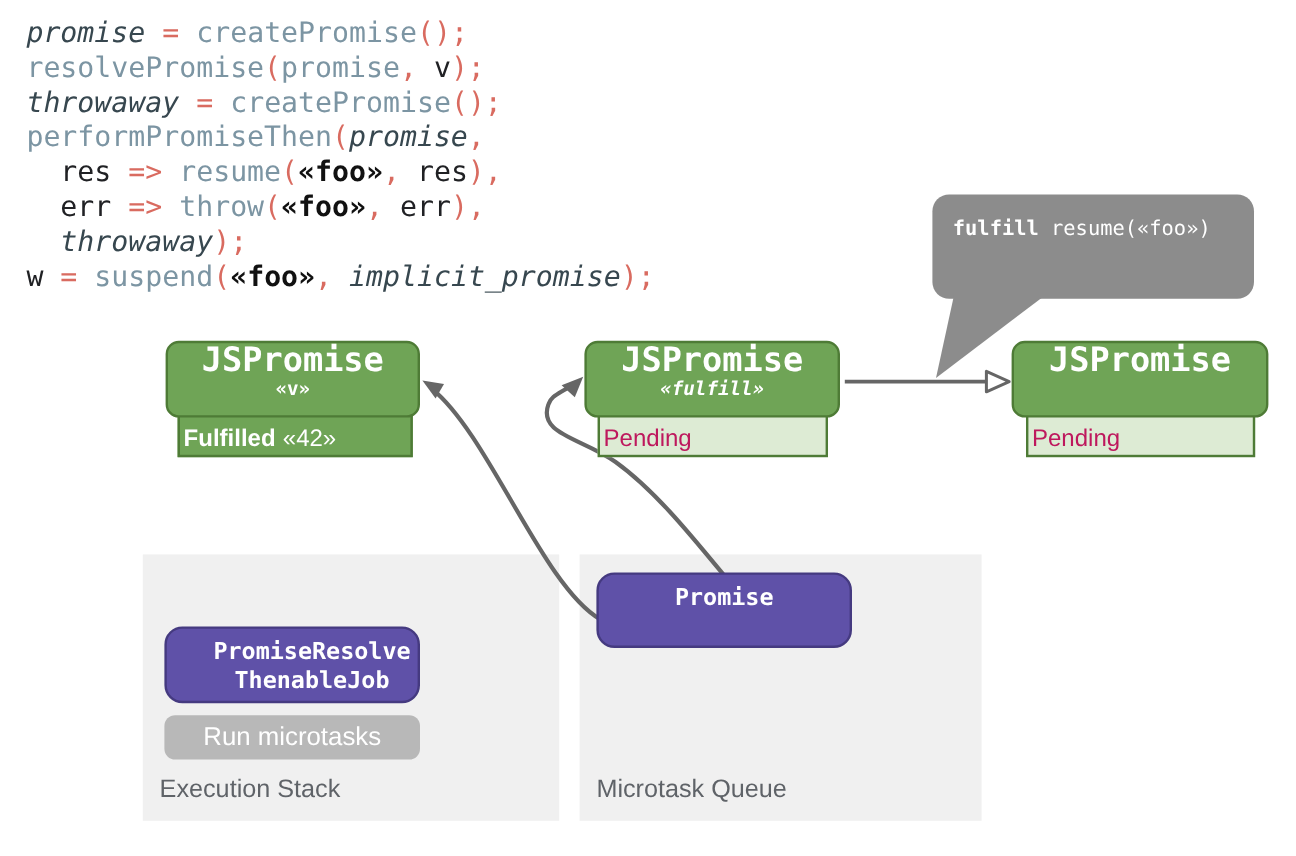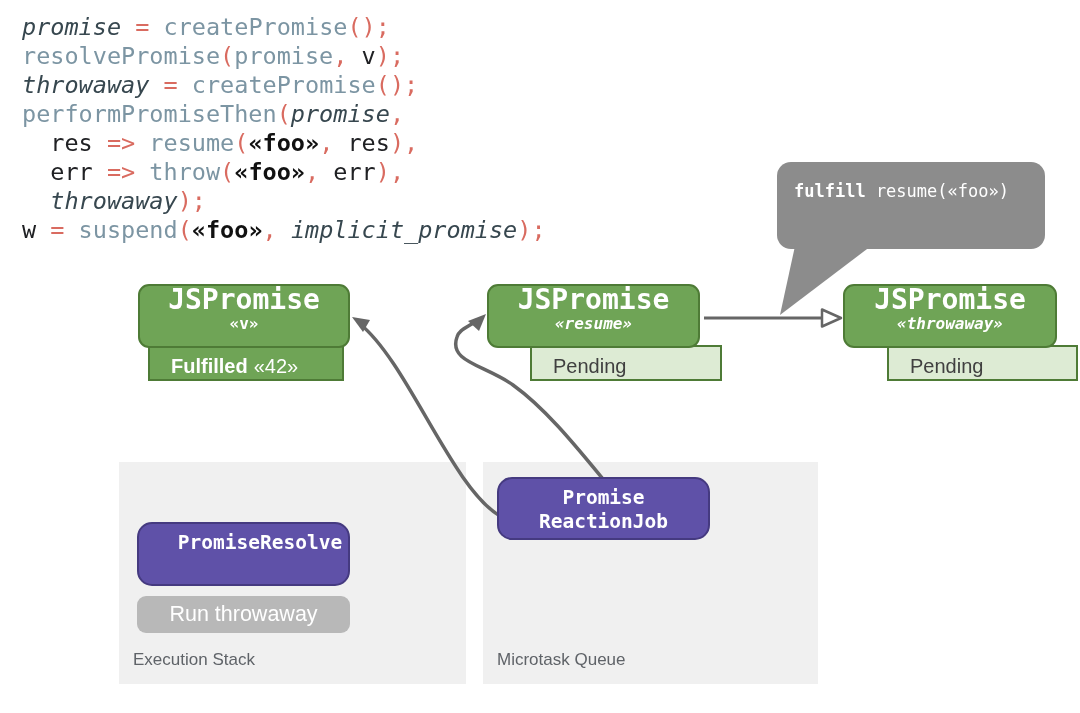--- a/index.html
+++ b/index.html
@@ -31,37 +31,37 @@
           font-size:17px;line-height:24px;color:#fff;margin-left:18px;}
   .bubble .bkey{display:inline-block;width:8ch;font-weight:bold;}
 
   
   .overlay{position:absolute;left:0;top:0;z-index:3;pointer-events:none;}
 
   
   .panel{position:absolute;top:462px;height:222px;background:var(--panel-gray);z-index:1;}
   .panel-exec{left:119px;width:347px;}
   .panel-micro{left:483px;width:335px;}
-  .panel-label{position:absolute;left:14px;bottom:14px;font-size:17px;color:var(--label-gray);}
+  .panel-label{position:absolute;left:14px;bottom:14px;font-size:21px;color:var(--label-gray);}
 
   
   .jsbox{position:absolute;top:284px;height:64px;z-index:5;box-sizing:border-box;
          background:var(--green-fill);border:2.5px solid var(--green-border);
          border-radius:11px;text-align:center;color:#fff;
          font-family:"DejaVu Sans Mono",monospace;}
   .jsbox-title{font-size:28px;font-weight:bold;margin-top:0;line-height:28px;}
   .jsbox-sub{font-size:16px;font-weight:bold;line-height:19px;}
   .sub-italic{font-style:italic;}
 
   .status-bar{position:absolute;top:345px;height:36px;z-index:4;box-sizing:border-box;
               border:2px solid var(--green-border);font-size:20px;
-              padding:9px 0 0 21px;line-height:20px;}
+              padding:9px 0 0 3px;line-height:20px;}
   .status-green{background:var(--green-fill);color:#fff;}
   .status-green .status-label{font-weight:bold;}
-  .status-light{background:var(--light-fill);color:#404040;margin-left:32px;}
+  .status-light{background:var(--light-fill);color:#be185d;}
   .status-value{margin-left:6px;font-weight:normal;}
 
   
   .job{position:absolute;z-index:5;box-sizing:border-box;background:var(--purple-fill);
        border:2.5px solid var(--purple-border);border-radius:15px;text-align:center;
        color:#fff;font-family:"DejaVu Sans Mono",monospace;font-size:19.5px;
        font-weight:bold;line-height:24px;padding-top:7px;}
   .job-reaction{left:497px;top:477px;width:213px;height:63px;}
   .job-thenable{left:137px;top:522px;width:213px;height:64px;padding-left:33px;}
 
@@ -109,30 +109,29 @@
   <div class="status-bar status-light" style="left:855px;width:191px;">
     <span class="status-label">Pending</span><span class="status-value"></span>
   </div>
 
   <div class="jsbox" style="left:138px;width:212px;">
     <div class="jsbox-title">JSPromise</div>
     <div class="jsbox-sub">«v»</div>
   </div>
   <div class="jsbox" style="left:487px;width:213px;">
     <div class="jsbox-title">JSPromise</div>
-    <div class="jsbox-sub sub-italic">«resume»</div>
+    <div class="jsbox-sub sub-italic">«fulfill»</div>
   </div>
   <div class="jsbox" style="left:843px;width:214px;">
     <div class="jsbox-title">JSPromise</div>
-    <div class="jsbox-sub sub-italic">«throwaway»</div>
   </div>
 
   <div class="job job-thenable">
     <div>PromiseResolve</div>
+    <div>ThenableJob</div>
   </div>
   <div class="job job-reaction">
     <div>Promise</div>
-    <div>ReactionJob</div>
   </div>
 
-  <div class="gray-btn">Run throwaway</div>
+  <div class="gray-btn">Run microtasks</div>
 
 </div>
 
 </body></html>

